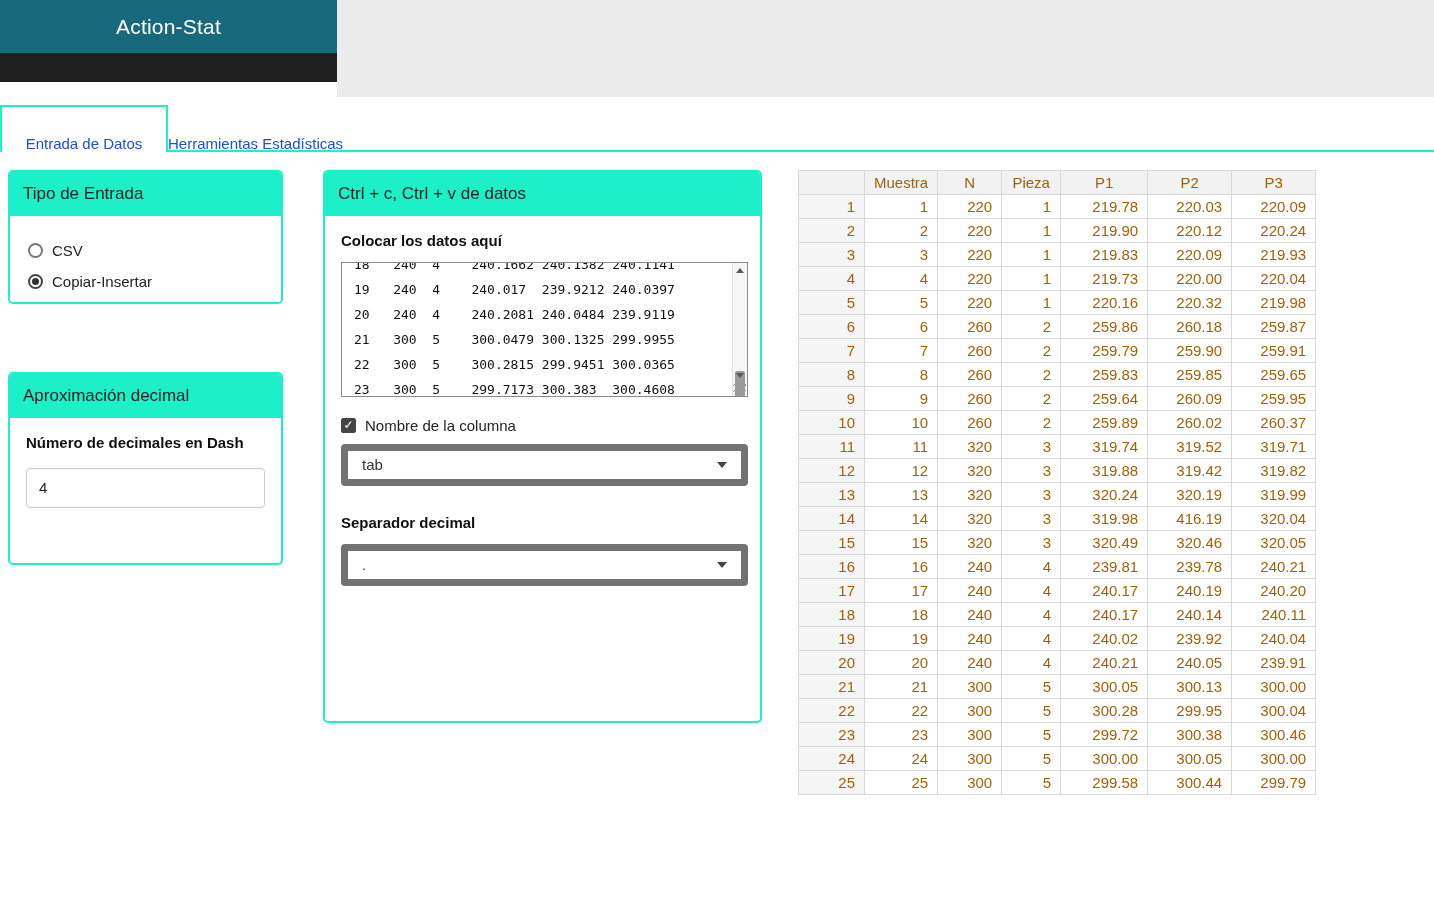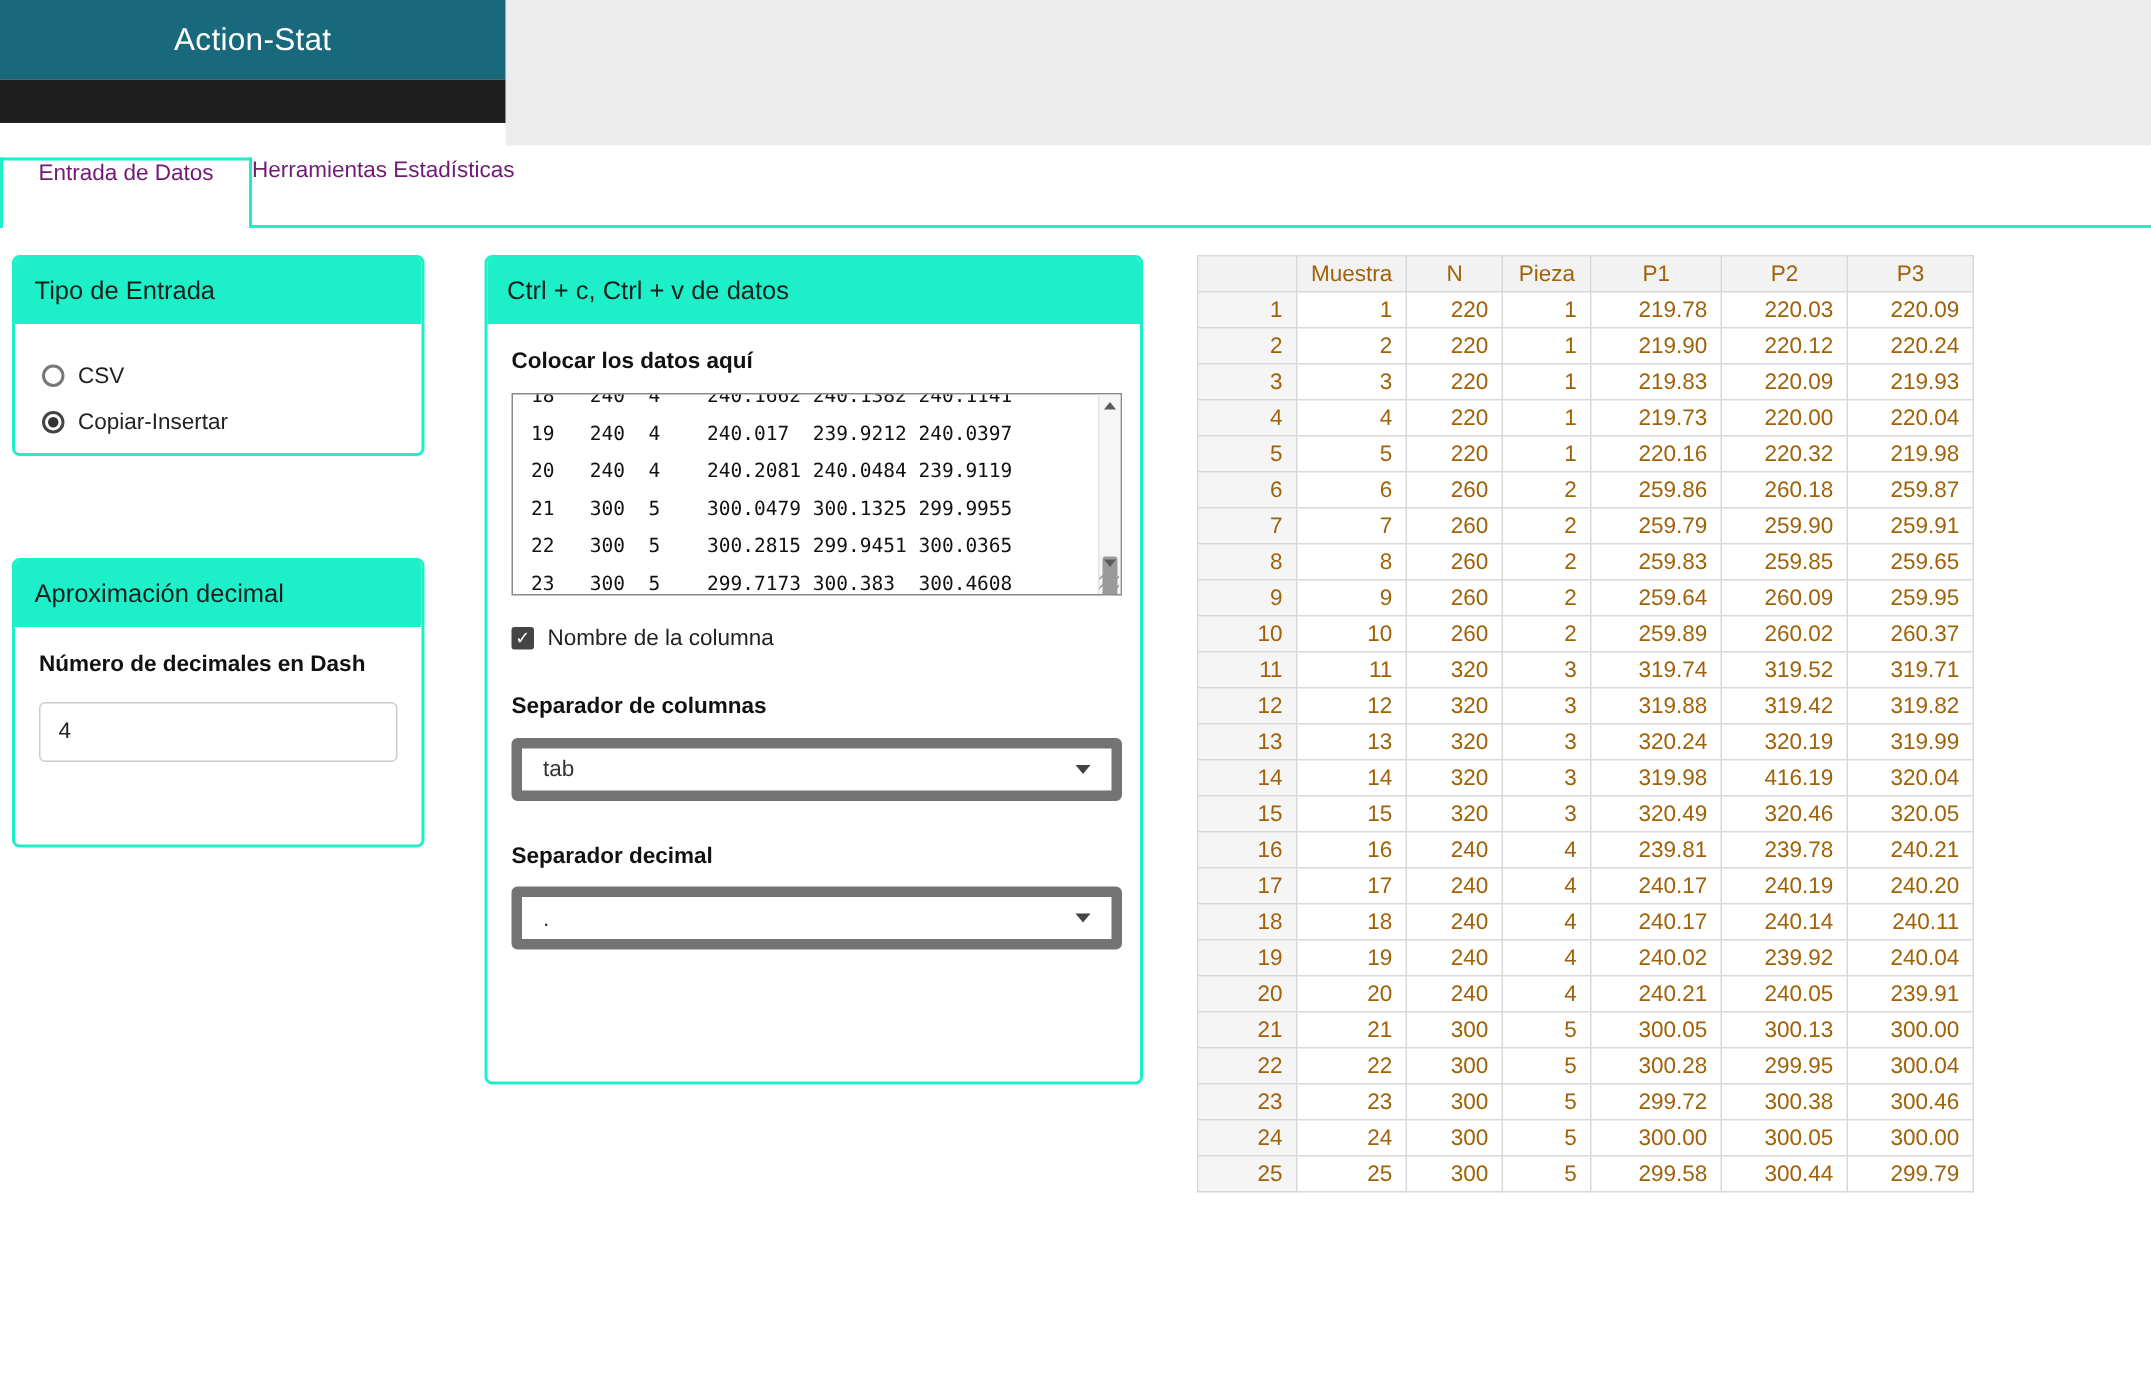--- a/index.html
+++ b/index.html
@@ -21,21 +21,21 @@
   
   .header-right{position:absolute;left:337px;top:0;width:1097px;height:97px;background:var(--hgray);}
   .brand-top{position:absolute;left:0;top:0;width:337px;height:53px;background:var(--teal);
     display:flex;align-items:center;justify-content:center;}
   .brand-top .title{color:#fff;font-size:21px;letter-spacing:.2px;}
   .brand-bottom{position:absolute;left:0;top:53px;width:337px;height:29px;background:var(--dark);}
 
   
   .tabs{position:absolute;left:0;top:105px;width:1434px;height:47px;display:flex;}
   .tab-underline{position:absolute;left:168px;top:150px;width:1266px;height:2px;background:var(--accent);}
-  .tab{display:flex;align-items:flex-start;font-size:15px;color:#701a75;cursor:pointer;}
+  .tab{display:flex;align-items:flex-end;font-size:15px;color:#1d4ed8;cursor:pointer;}
   .tab.active{
     width:168px;justify-content:center;background:#fff;
     border:2px solid var(--accent);border-bottom:none;
   }
   .tab.inactive{width:262px;}
 
   
   .card{position:absolute;background:#fff;border:2px solid var(--accent);border-radius:5px;overflow:hidden;}
   .card-header{background:var(--accent);height:44px;display:flex;align-items:center;
     padding:0 13px;font-size:17px;color:#17201e;}
@@ -159,21 +159,20 @@
           <div class="arrow-down"></div>
         </div>
         <div class="resize-grip"></div>
       </div>
 
       <div class="checkbox-row">
         <span class="checkbox checked"></span>
         <span>Nombre de la columna</span>
       </div>
 
-      <div class="field-label sep-label">Separador de columnas</div>
       <div class="dropdown">
         <span>tab</span>
         <span class="caret"></span>
       </div>
 
       <div class="field-label sep-label">Separador decimal</div>
       <div class="dropdown">
         <span>.</span>
         <span class="caret"></span>
       </div>

